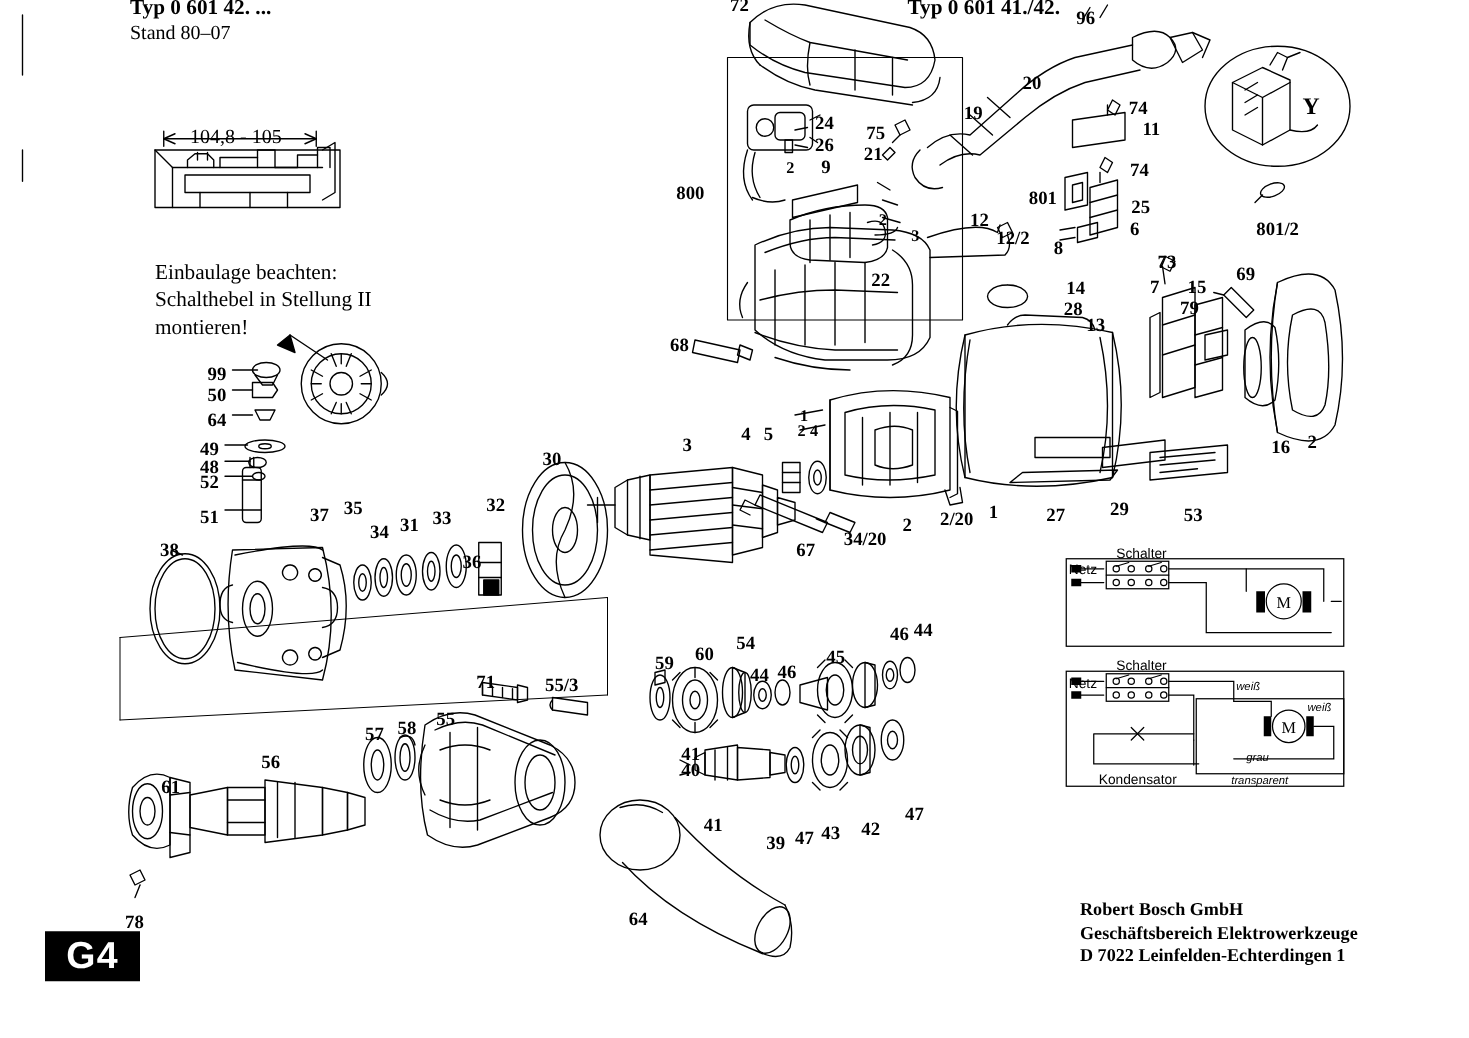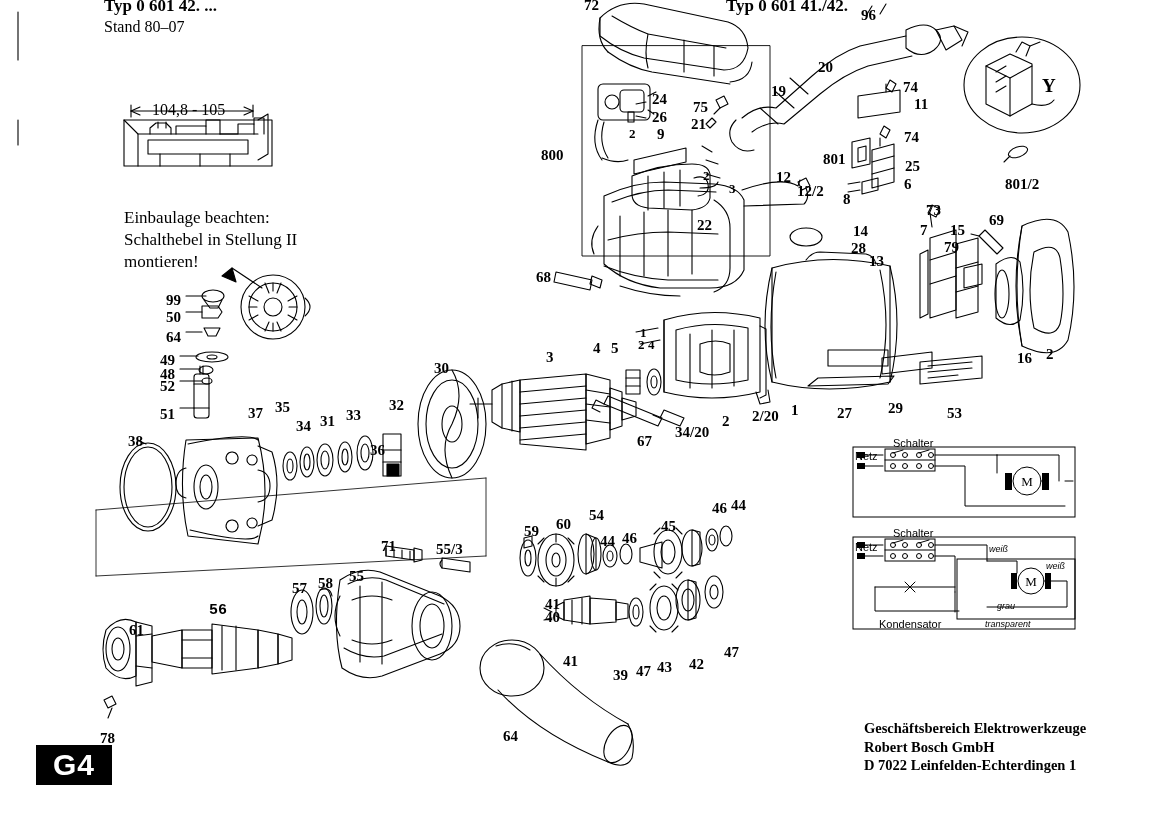--- a/index.html
+++ b/index.html
@@ -490,22 +490,22 @@
   <div class="abs tiny" style="left:855px; top:450px; font-size:11px;">Netz</div>
   <div class="abs tiny" style="left:893px; top:527px; font-size:11px;">Schalter</div>
   <div class="abs tiny" style="left:855px; top:541px; font-size:11px;">Netz</div>
   <div class="abs tiny" style="left:879px; top:618px; font-size:11px;">Kondensator</div>
   <div class="abs tiny tiny-i" style="left:989px; top:544px;">weiß</div>
   <div class="abs tiny tiny-i" style="left:1046px; top:561px;">weiß</div>
   <div class="abs tiny tiny-i" style="left:997px; top:601px;">grau</div>
   <div class="abs tiny tiny-i" style="left:985px; top:619px;">transparent</div>
 
   <div class="footer-block bold" style="left:864px; top:719px;">
+    <div>Robert Bosch GmbH</div>
     <div>Geschäftsbereich Elektrowerkzeuge</div>
-    <div>Robert Bosch GmbH</div>
     <div>D 7022 Leinfelden-Echterdingen 1</div>
   </div>
 
   <div class="code-badge" style="left:36px; top:745px; width:76px; height:40px;">
     <span>G4</span>
   </div>
 
   <div id="callout-layer">
       <div class="abs num" style="left: 541px; top: 148px;">800</div>
       <div class="abs num" style="left: 536px; top: 270px;">68</div>
@@ -564,21 +564,21 @@
       <div class="abs num" style="left: 160px; top: 379px;">52</div>
       <div class="abs num" style="left: 160px; top: 407px;">51</div>
       <div class="abs num" style="left: 248px; top: 406px;">37</div>
       <div class="abs num" style="left: 275px; top: 400px;">35</div>
       <div class="abs num" style="left: 296px; top: 419px;">34</div>
       <div class="abs num" style="left: 320px; top: 414px;">31</div>
       <div class="abs num" style="left: 346px; top: 408px;">33</div>
       <div class="abs num" style="left: 370px; top: 403px; margin-top: 40px;">36</div>
       <div class="abs num" style="left: 389px; top: 398px;">32</div>
       <div class="abs num" style="left: 128px; top: 434px;">38</div>
-      <div class="abs num" style="left: 209px; top: 603px; font-family: Liberation Mono, monospace;">56</div>
+      <div class="abs num" style="left: 209px; top: 603px;">56</div>
       <div class="abs num" style="left: 129px; top: 623px;">61</div>
       <div class="abs num" style="left: 100px; top: 731px;">78</div>
       <div class="abs num" style="left: 292px; top: 581px;">57</div>
       <div class="abs num" style="left: 318px; top: 576px;">58</div>
       <div class="abs num" style="left: 349px; top: 569px;">55</div>
       <div class="abs num" style="left: 381px; top: 539px;">71</div>
       <div class="abs num" style="left: 436px; top: 542px;">55/3</div>
       <div class="abs num" style="left: 524px; top: 524px;">59</div>
       <div class="abs num" style="left: 556px; top: 517px;">60</div>
       <div class="abs num" style="left: 589px; top: 508px;">54</div>

